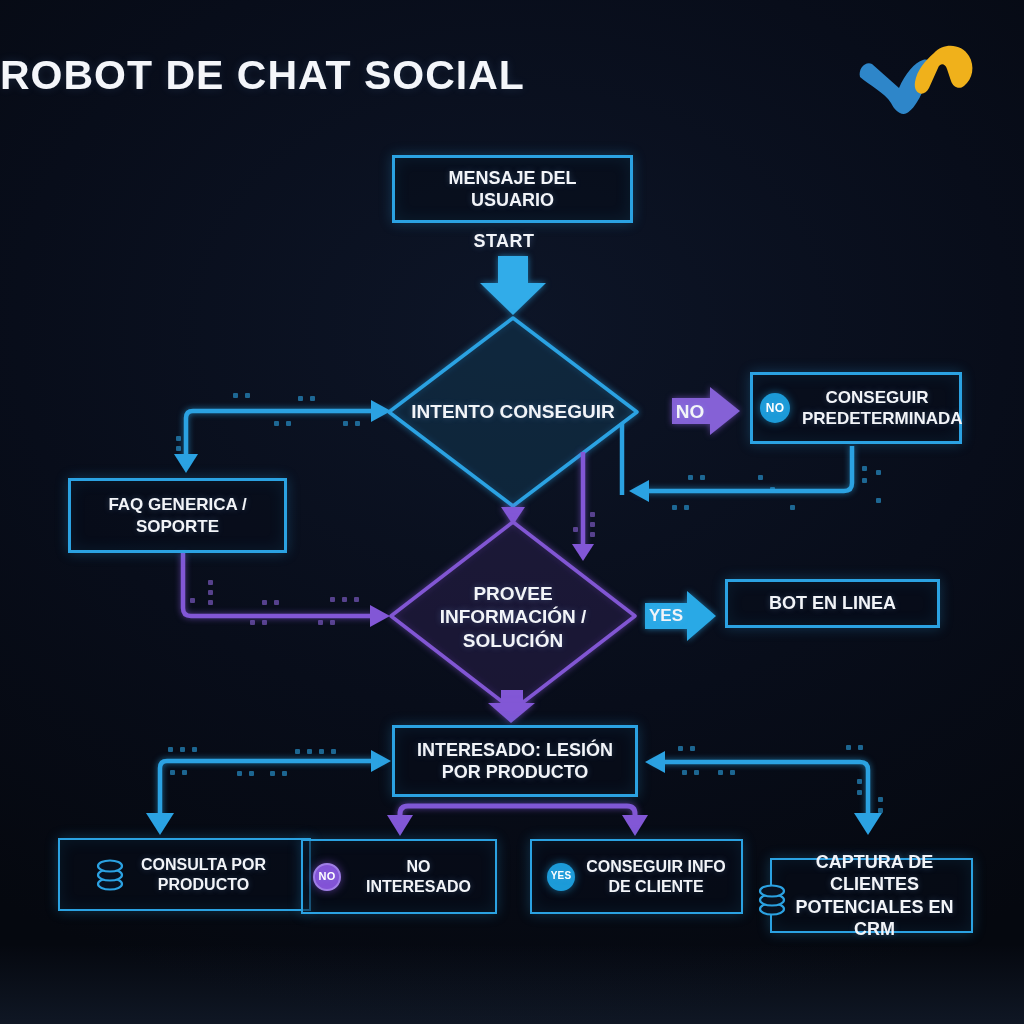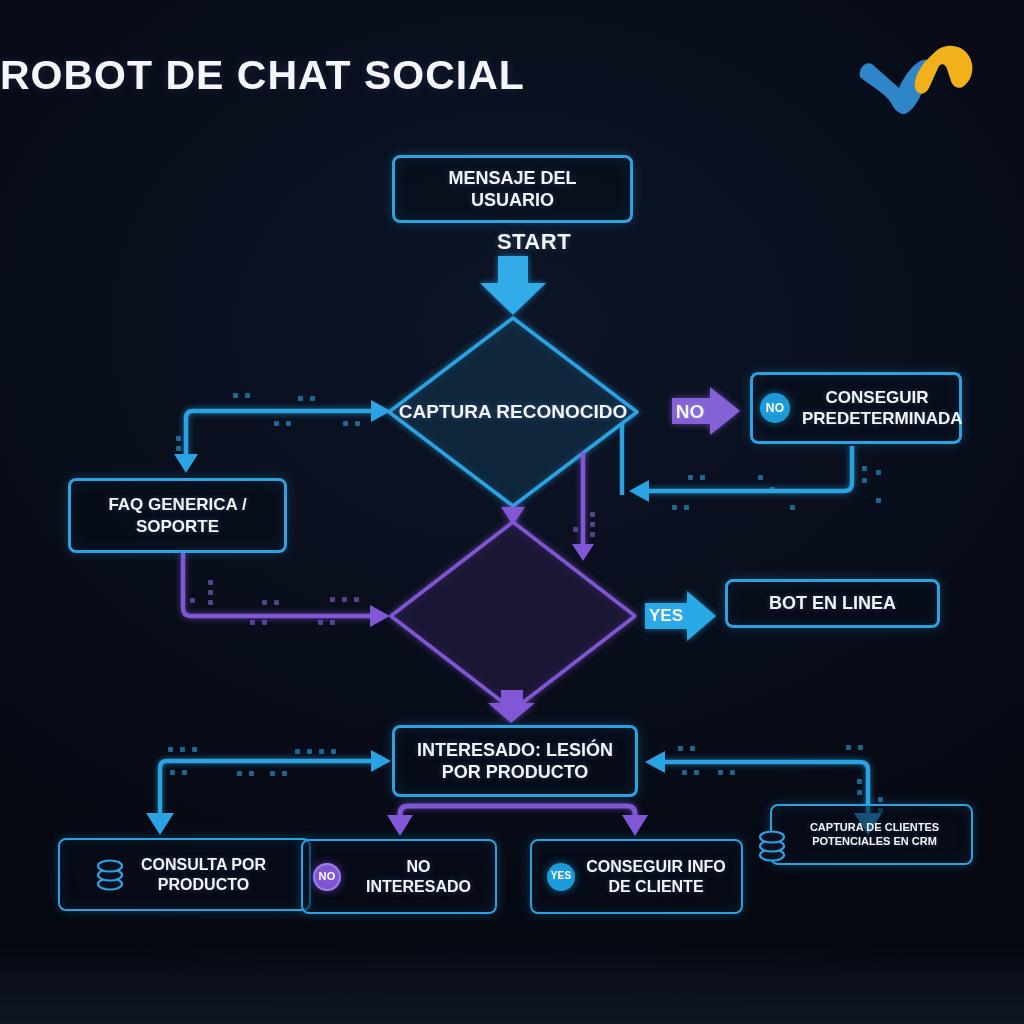--- a/index.html
+++ b/index.html
@@ -21,21 +21,21 @@
     pointer-events:none;
   }
   .title{
     position:absolute;top:52px;left:0;width:100%;
     font-size:41px;font-weight:700;letter-spacing:1px;color:#F4F6FA;
     text-shadow:0 0 10px rgba(130,180,255,0.15);
   }
   svg.layer{position:absolute;left:0;top:0;z-index:1}
   .node{position:absolute;z-index:2}
   .box{
-    border:3px solid var(--blue);border-radius:8px;
+    border:3px solid var(--blue);border-radius:0;
     background:rgba(7,13,26,0.55);
     box-shadow:0 0 12px rgba(43,162,226,0.28), inset 0 0 16px rgba(43,162,226,0.10);
     display:flex;align-items:center;justify-content:center;text-align:center;
     font-weight:700;color:var(--text);
     text-shadow:0 0 6px rgba(140,190,255,0.25);
     padding:4px 10px;line-height:1.25;
   }
   .lbl{
     position:absolute;z-index:2;display:flex;align-items:center;justify-content:center;
     text-align:center;font-weight:700;color:var(--text);
@@ -175,37 +175,38 @@
       <path fill="#F0B11B" d="M 84,18 C 94,7 112,9 119,21 C 125,31 123,44 114,51 C 109,55 103,52 101,46 L 97,34 C 95,28 90,28 88,33 L 79,53 C 74,63 63,59 65,47 C 67,35 75,26 84,18 Z"></path>
     </g>
   </svg>
 
   <div class="title">ROBOT DE CHAT SOCIAL</div>
 
   <div class="node box" style="left:392px;top:155px;width:241px;height:68px;font-size:18px;">
     <span>MENSAJE DEL USUARIO</span>
   </div>
 
-  <div class="lbl" style="left:484px;top:231px;width:100px;height:22px;font-size:22px;letter-spacing:0.5px;">START</div>
-
-  <div class="lbl" style="left:398px;top:398px;width:230px;height:28px;font-size:19px;">CAPTURA RECONOCIDO</div>
+  <div class="lbl" style="left:454px;top:231px;width:100px;height:22px;font-size:18px;letter-spacing:0.5px;">START</div>
+
+  <div class="lbl" style="left:398px;top:398px;width:230px;height:28px;font-size:19px;">INTENTO CONSEGUIR</div>
 
   <div class="lbl" style="left:669px;top:398px;width:42px;height:27px;font-size:19px;">NO</div>
 
   <div class="node box" style="left:750px;top:372px;width:212px;height:72px;font-size:17px;">
     <div class="row">
       <span class="badge b-blue" style="width:30px;height:30px;font-size:12px;">NO</span>
       <span style="max-width:150px;">CONSEGUIR PREDETERMINADA</span>
     </div>
   </div>
 
   <div class="node box" style="left:68px;top:478px;width:219px;height:75px;font-size:17px;justify-content:center;">
     <span style="max-width:160px;">FAQ GENERICA / SOPORTE</span>
   </div>
 
+  <div class="lbl" style="left:425px;top:575px;width:176px;height:84px;font-size:19px;">PROVEE INFORMACIÓN / SOLUCIÓN</div>
 
   <div class="lbl" style="left:644px;top:604px;width:44px;height:24px;font-size:17px;">YES</div>
 
   <div class="node box" style="left:725px;top:579px;width:215px;height:49px;font-size:18px;">
     <span>BOT EN LINEA</span>
   </div>
 
   <div class="node box" style="left:392px;top:725px;width:246px;height:72px;font-size:18px;">
     <span style="max-width:220px;">INTERESADO: LESIÓN POR PRODUCTO</span>
   </div>
@@ -228,21 +229,21 @@
     </div>
   </div>
 
   <div class="node box" style="left:530px;top:839px;width:213px;height:75px;font-size:16px;border-width:2.5px;">
     <div class="row" style="gap:11px;">
       <span class="badge b-blue" style="width:28px;height:28px;font-size:10px;">YES</span>
       <span style="max-width:140px;">CONSEGUIR INFO DE CLIENTE</span>
     </div>
   </div>
 
-  <div class="node box" style="left:770px;top:804px;width:203px;height:61px;font-size:11px;border-width:2.5px;padding-left:16px;">
+  <div class="node box" style="left:770px;top:858px;width:203px;height:75px;font-size:18px;border-width:2.5px;padding-left:16px;">
     <svg width="28" height="32" viewBox="0 0 28 32" style="position:absolute;left:-14px;top:24px;">
       <ellipse cx="14" cy="25" rx="12" ry="5.5" fill="#081120" stroke="#2BA2E2" stroke-width="2.2"></ellipse>
       <ellipse cx="14" cy="16" rx="12" ry="5.5" fill="#081120" stroke="#2BA2E2" stroke-width="2.2"></ellipse>
       <ellipse cx="14" cy="7" rx="12" ry="5.5" fill="#081120" stroke="#2BA2E2" stroke-width="2.2"></ellipse>
     </svg>
     <span style="max-width:175px;">CAPTURA DE CLIENTES POTENCIALES EN CRM</span>
   </div>
 
 </div>
 

